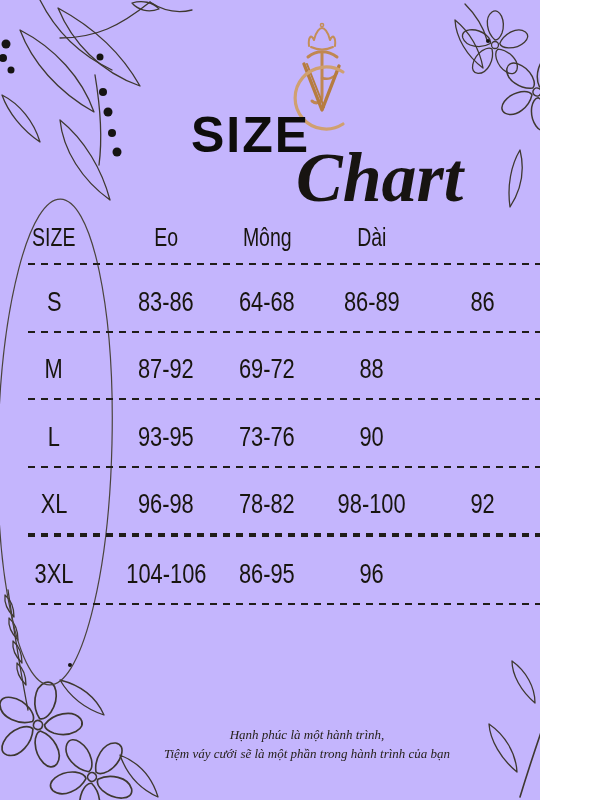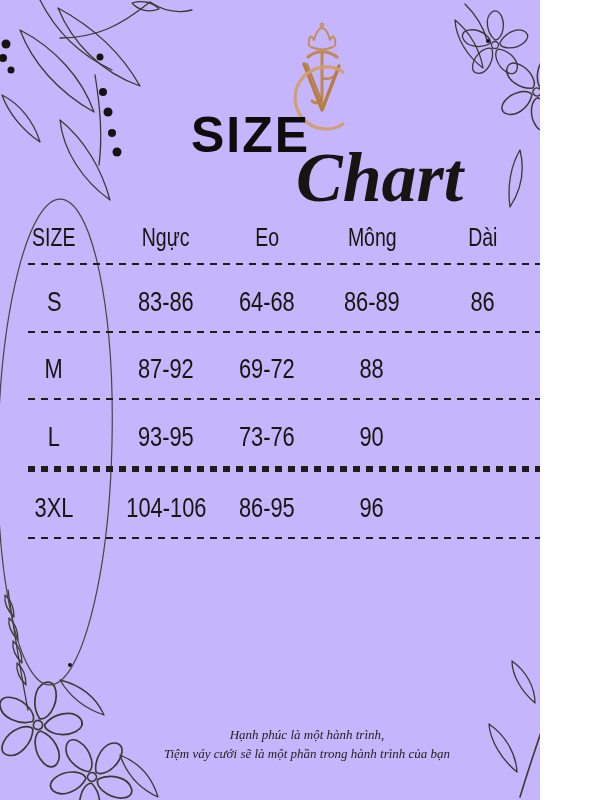--- a/index.html
+++ b/index.html
@@ -191,23 +191,20 @@
 
   <div class="title-size">SIZE</div>
   <div class="title-chart">Chart</div>
 
   <div class="size-table">
     <div class="trow head">
       <div class="cell">
           <span>SIZE</span>
         </div>
       <div class="cell">
-          <span>Ngực</span>
-        </div>
-      <div class="cell">
           <span>Eo</span>
         </div>
       <div class="cell">
           <span>Mông</span>
         </div>
       <div class="cell">
           <span>Dài</span>
         </div>
     </div>
     <div class="dash"></div>
@@ -256,20 +253,37 @@
           </div>
       <div class="cell">
             <span>73-76</span>
           </div>
       <div class="cell">
             <span>90</span>
           </div>
     </div>
     <div class="dash"></div>
 
+    <div class="trow">
+      <div class="cell">
+            <span>XL</span>
+          </div>
+      <div class="cell">
+            <span>96-98</span>
+          </div>
+      <div class="cell">
+            <span>78-82</span>
+          </div>
+      <div class="cell">
+            <span>98-100</span>
+          </div>
+      <div class="cell">
+            <span>92</span>
+          </div>
+    </div>
     <div class="dash"></div>
 
     <div class="dash"></div>
 
     <div class="trow">
       <div class="cell">
             <span>3XL</span>
           </div>
       <div class="cell">
             <span>104-106</span>

